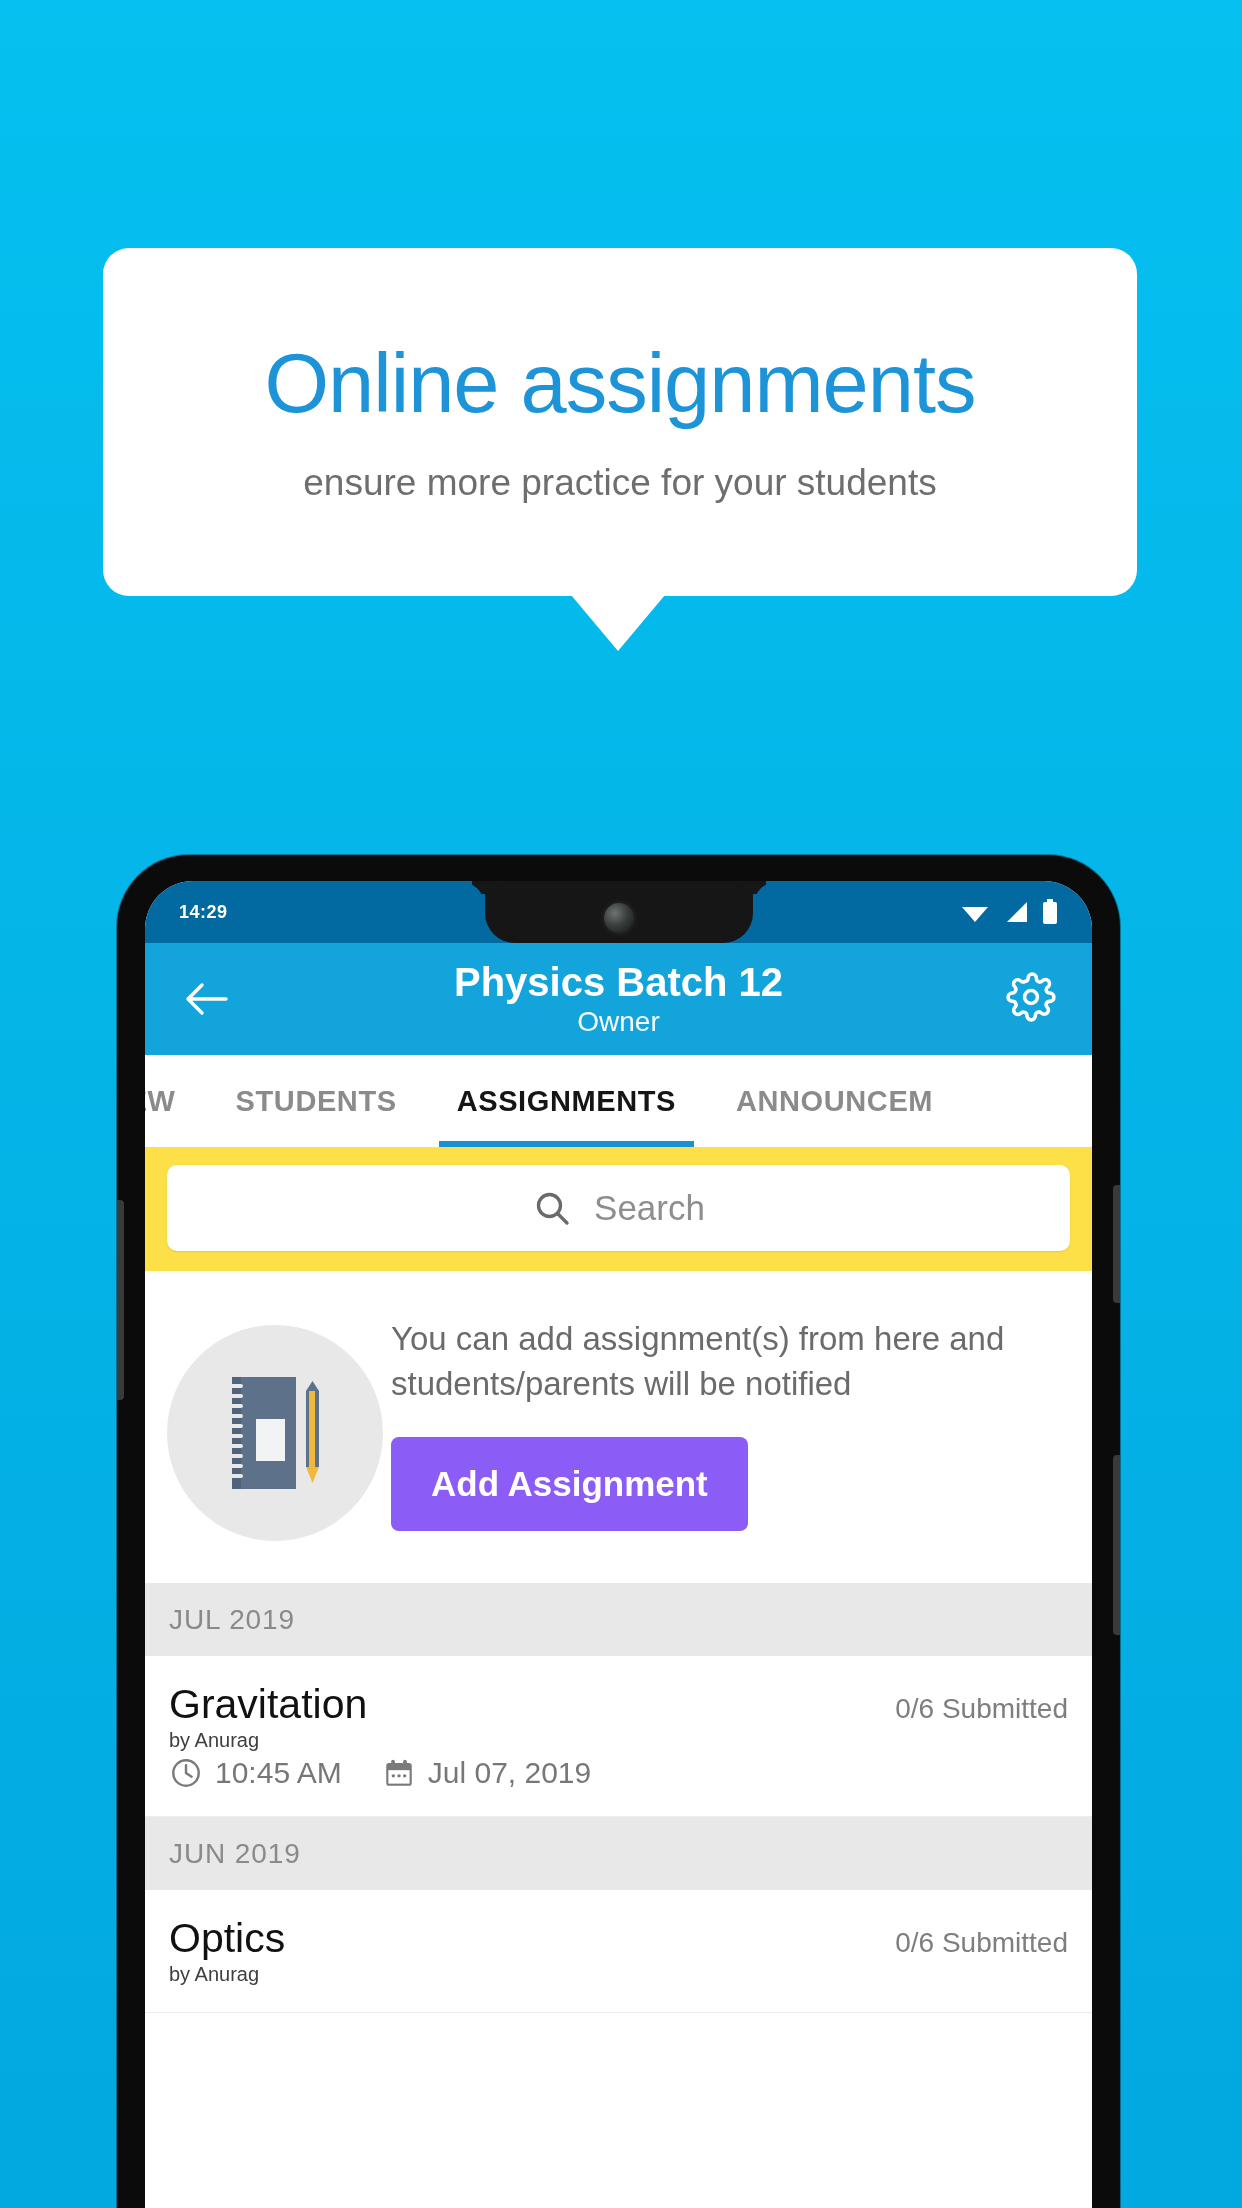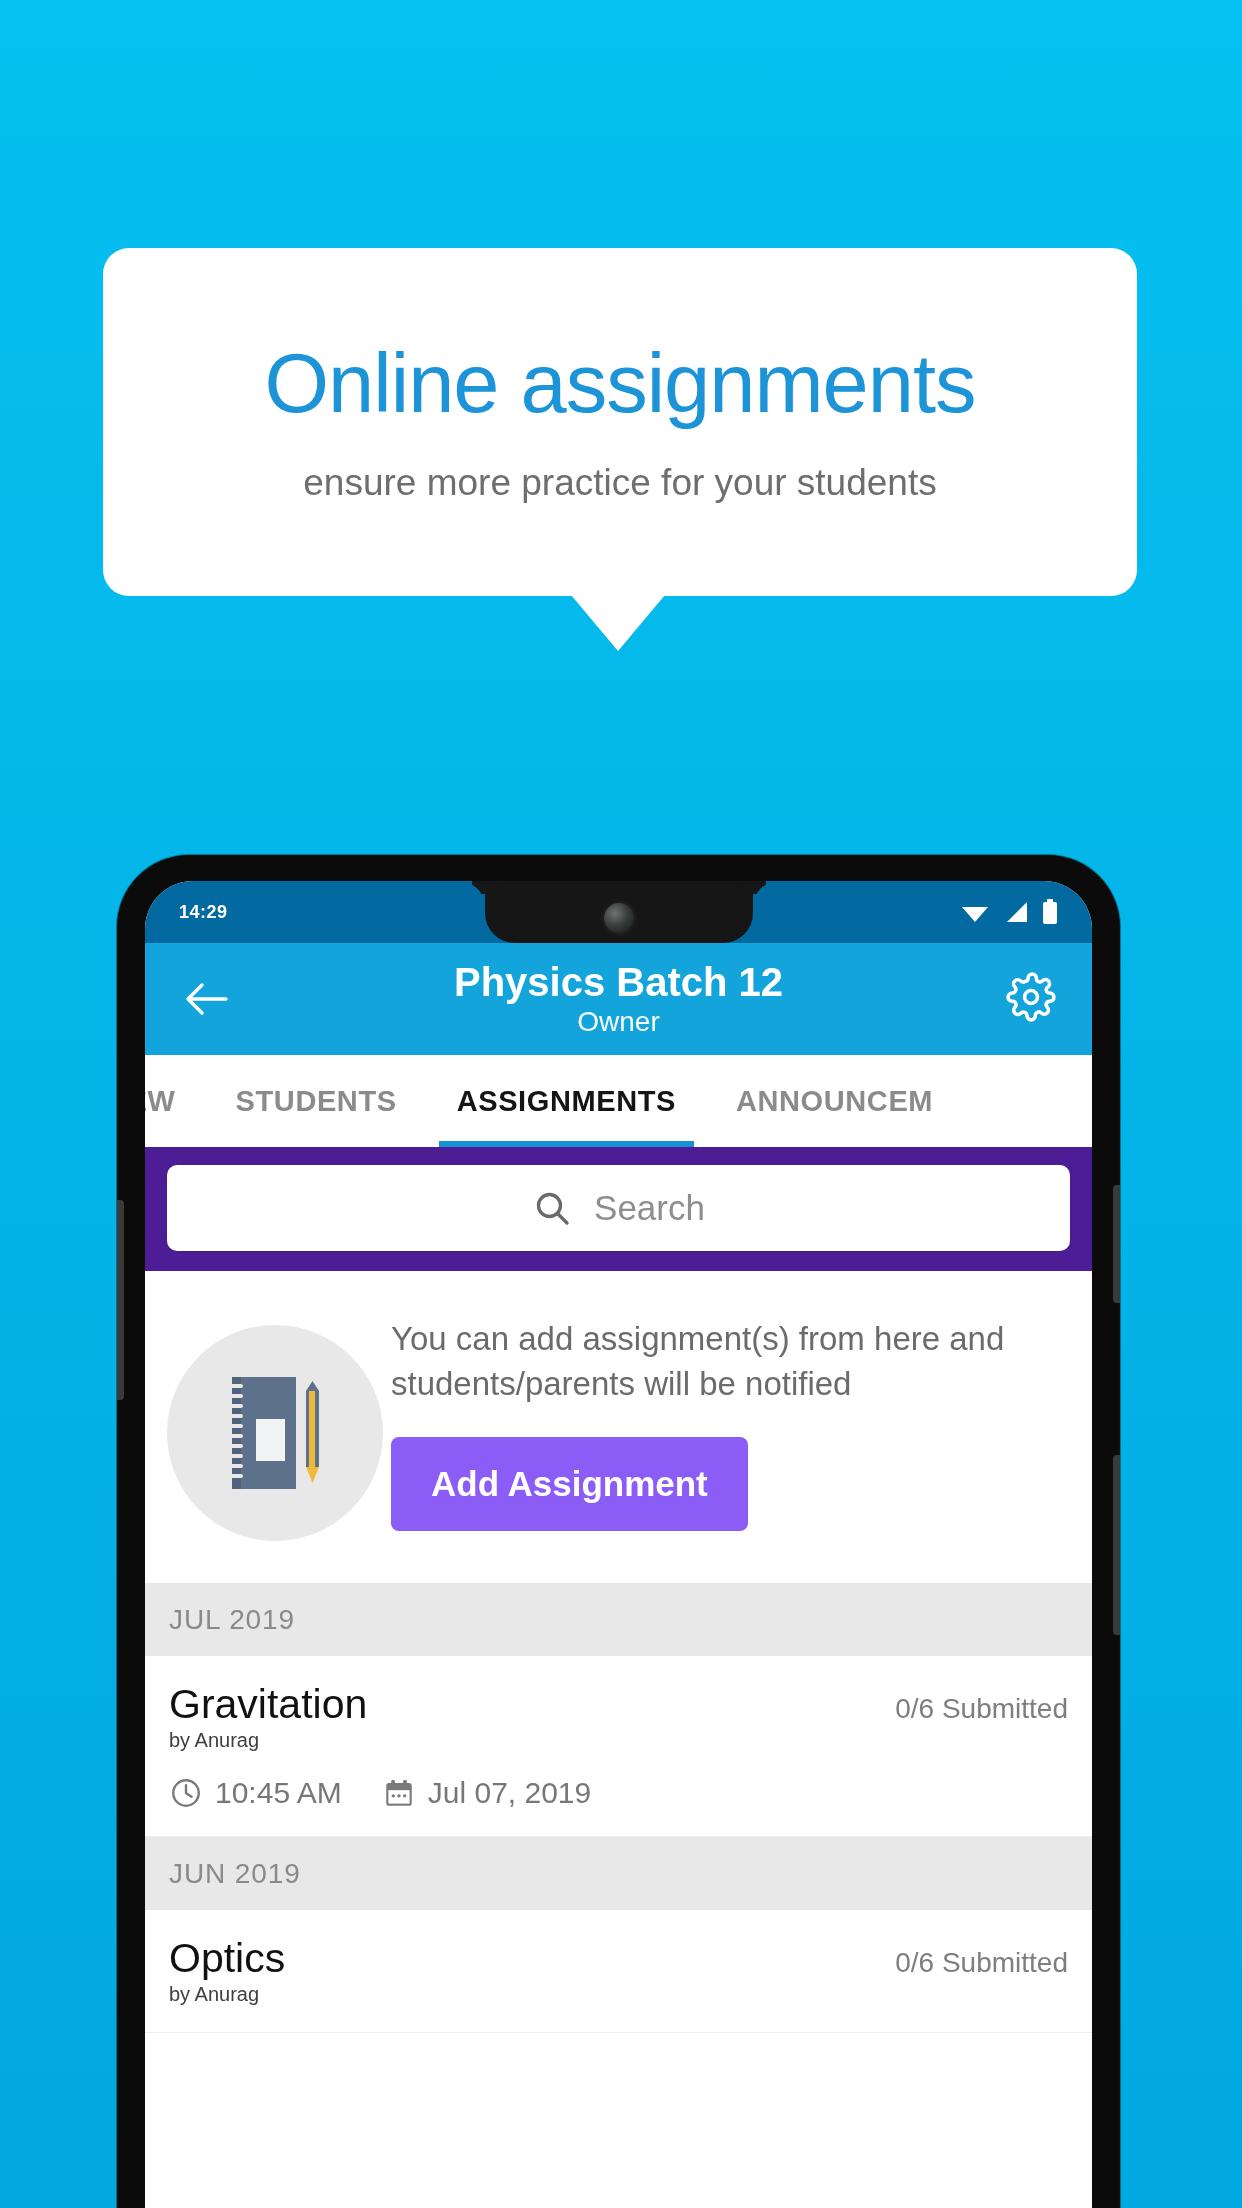--- a/index.html
+++ b/index.html
@@ -163,21 +163,21 @@
     content:"";
     position:absolute;
     left:12px; right:12px; bottom:0;
     height:6px;
     background:#1892D2;
   }
   .tab.first { margin-left:-56px; }
 
   
   .search-wrap {
-    background:#4c1d95;
+    background:#fde047;
     padding:18px 22px 20px;
   }
   .search-box {
     background:#ffffff;
     border-radius:10px;
     height:86px;
     display:flex;
     align-items:center;
     justify-content:center;
     gap:22px;
@@ -249,21 +249,21 @@
   .assignment-sub {
     margin-left:auto;
     font-size:28px;
     color:#7E7E7E;
   }
   .assignment-by {
     font-size:20px;
     color:#404040;
   }
   .assignment-meta {
-    margin-top:24px;
+    margin-top:4px;
     display:flex;
     align-items:center;
     gap:12px;
     font-size:30px;
     color:#777777;
   }
   .meta-gap { width:16px; display:inline-block; }
   .ic { display:inline-flex; align-items:center; }
 </style>
 </head>

